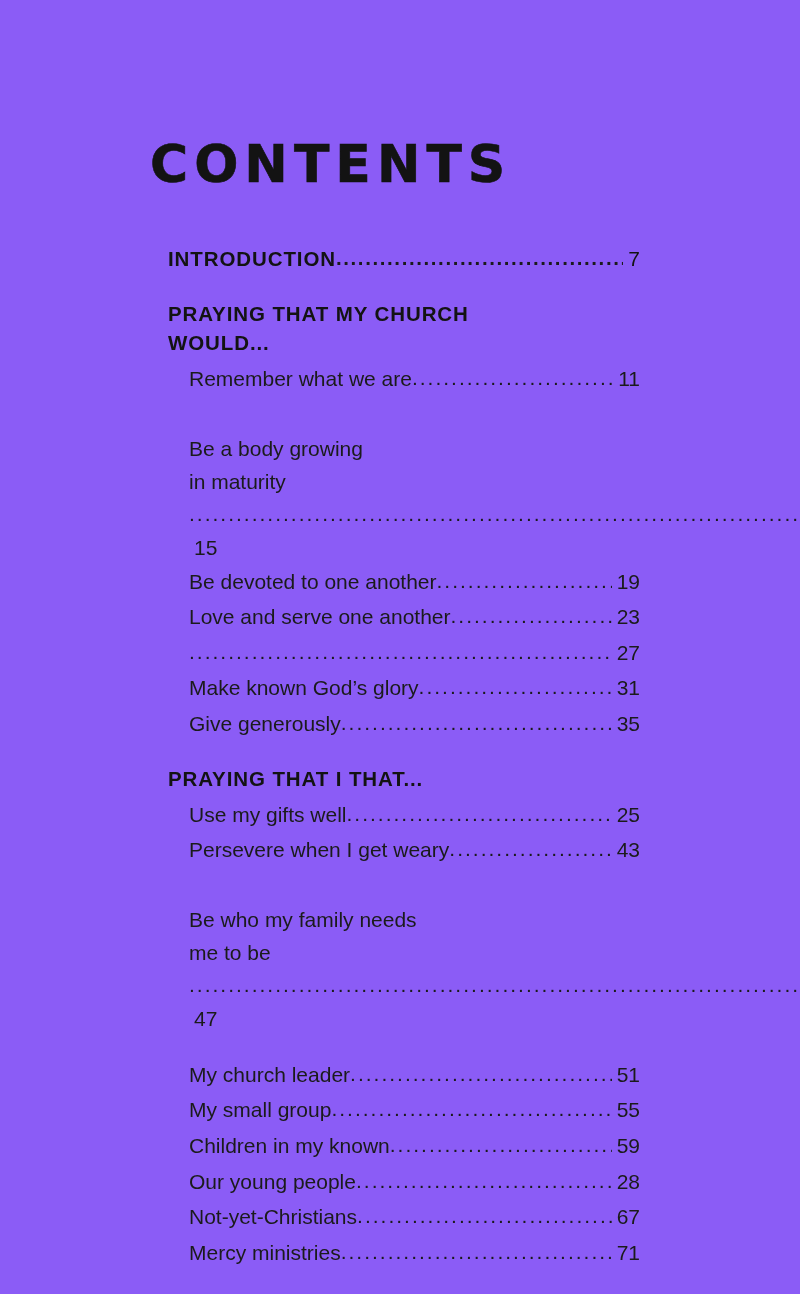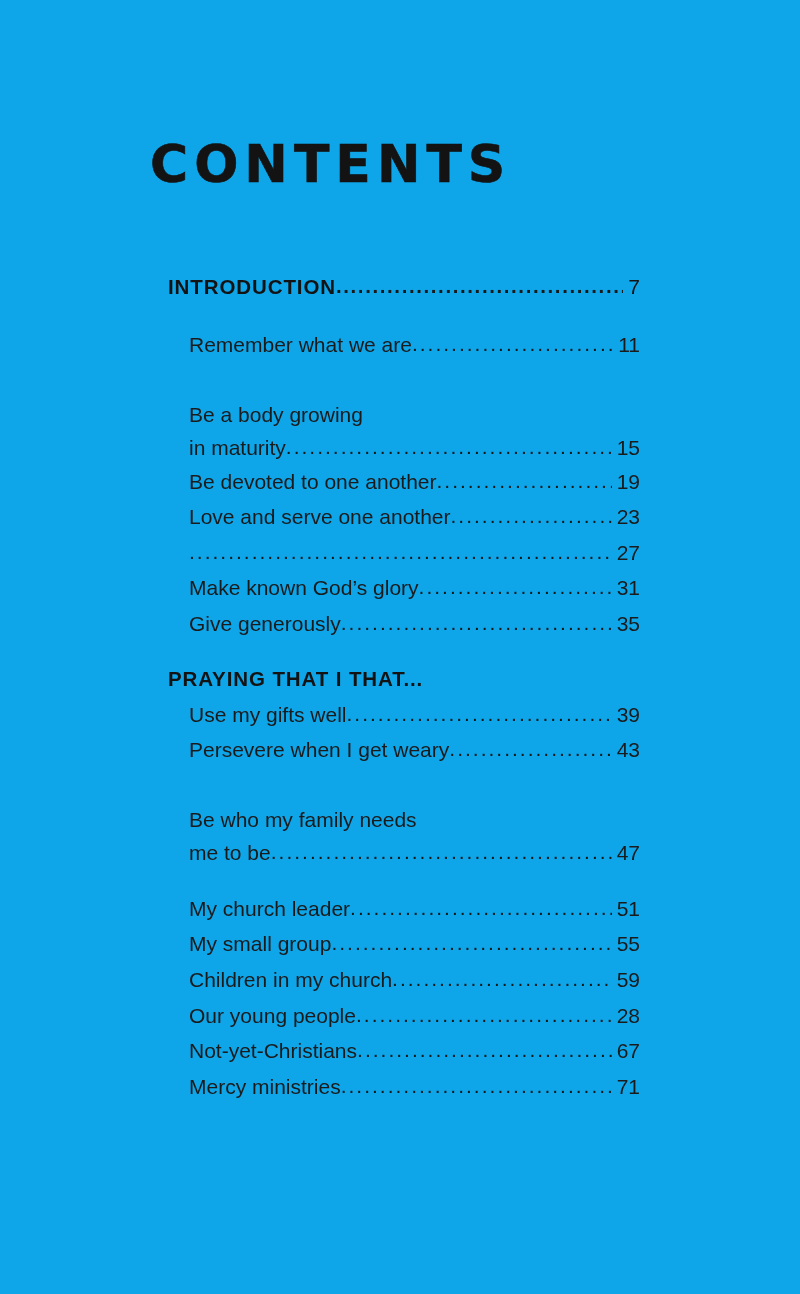--- a/index.html
+++ b/index.html
@@ -4,21 +4,21 @@
 <style>
   html, body {
     margin: 0;
     padding: 0;
     background: #ffffff;
   }
   .page {
     position: relative;
     width: 800px;
     height: 1294px;
-    background: #0ea5e9;
+    background: #8b5cf6;
     overflow: hidden;
     font-family: "Liberation Sans", sans-serif;
     color: #141414;
   }
 
   
   .toc-title {
     position: absolute;
     left: 150px;
     top: 138px;
@@ -28,21 +28,21 @@
     letter-spacing: 6px;
     line-height: 1;
     color: #131313;
     -webkit-text-stroke: 0.6px #131313;
   }
 
   
   .toc-body {
     position: absolute;
     left: 168px;
-    top: 272px;
+    top: 244px;
     width: 472px;
   }
 
   
   .section-heading {
     font-family: "Liberation Sans", sans-serif;
     font-weight: 700;
     font-size: 20.5px;
     letter-spacing: 0.9px;
     line-height: 29px;
@@ -111,37 +111,40 @@
     line-height: 32px;
     white-space: pre;
     margin-top: 36px;
   }
   .entry .lead-row {
     width: 451px;
     line-height: 35.6px;
   }
   .entry.two-line .lead-row {
     line-height: 33px;
+    flex-direction: column;
   }
   .entry .lead-dots {
     font-size: 21px;
   }
 </style>
 </head>
 <body>
 
 <div class="page">
 
   <div class="toc-title">CONTENTS</div>
 
   <div class="toc-body">
       <div class="section-block intro">
         <div class="section-heading"><div class="lead-row"><span class="lead-label">INTRODUCTION</span><span class="lead-dots">...........................................................................................................................................................................................................................</span><span class="lead-page">7</span></div></div>
       </div>
       <div class="section-block">
+        <div class="section-heading">PRAYING THAT MY CHURCH
+WOULD...</div>
         <div class="entries">
           <div class="entry">
             <div class="lead-row">
               <span class="lead-label">Remember what we are</span>
               <span class="lead-dots">...........................................................................................................................................................................................................................</span>
               <span class="lead-page">11</span>
             </div>
           </div>
           <div class="entry two-line">
             <div class="first-line">Be a body growing</div>
@@ -187,21 +190,21 @@
           </div>
         </div>
       </div>
       <div class="section-block gap-top">
         <div class="section-heading">PRAYING THAT I THAT...</div>
         <div class="entries">
           <div class="entry">
             <div class="lead-row">
               <span class="lead-label">Use my gifts well</span>
               <span class="lead-dots">...........................................................................................................................................................................................................................</span>
-              <span class="lead-page">39</span>
+              <span class="lead-page">25</span>
             </div>
           </div>
           <div class="entry">
             <div class="lead-row">
               <span class="lead-label">Persevere when I get weary</span>
               <span class="lead-dots">...........................................................................................................................................................................................................................</span>
               <span class="lead-page">43</span>
             </div>
           </div>
           <div class="entry two-line">
@@ -225,21 +228,21 @@
           </div>
           <div class="entry">
             <div class="lead-row">
               <span class="lead-label">My small group</span>
               <span class="lead-dots">...........................................................................................................................................................................................................................</span>
               <span class="lead-page">55</span>
             </div>
           </div>
           <div class="entry">
             <div class="lead-row">
-              <span class="lead-label">Children in my church</span>
+              <span class="lead-label">Children in my known</span>
               <span class="lead-dots">...........................................................................................................................................................................................................................</span>
               <span class="lead-page">59</span>
             </div>
           </div>
           <div class="entry">
             <div class="lead-row">
               <span class="lead-label">Our young people</span>
               <span class="lead-dots">...........................................................................................................................................................................................................................</span>
               <span class="lead-page">28</span>
             </div>

